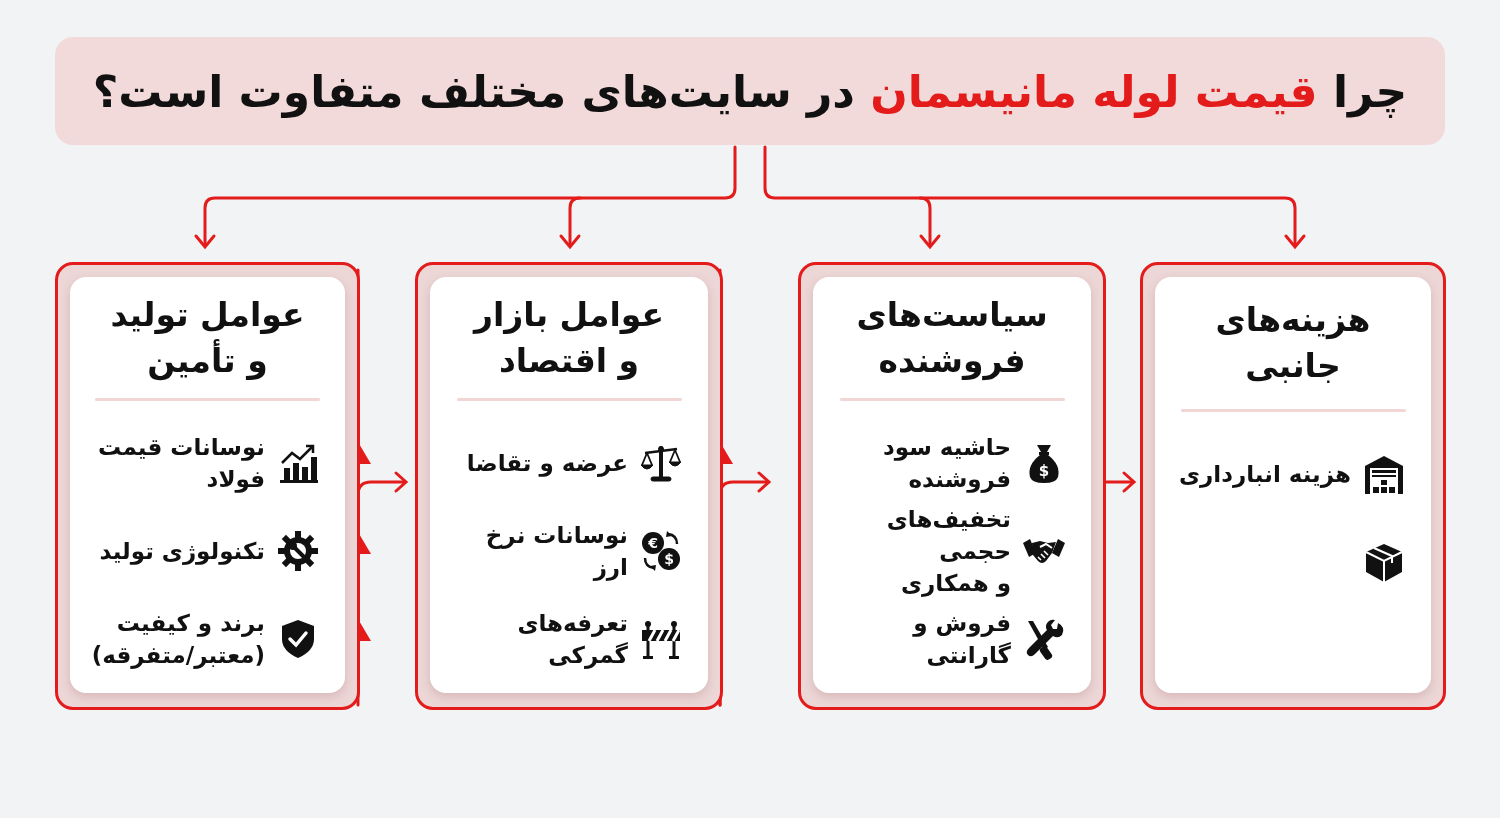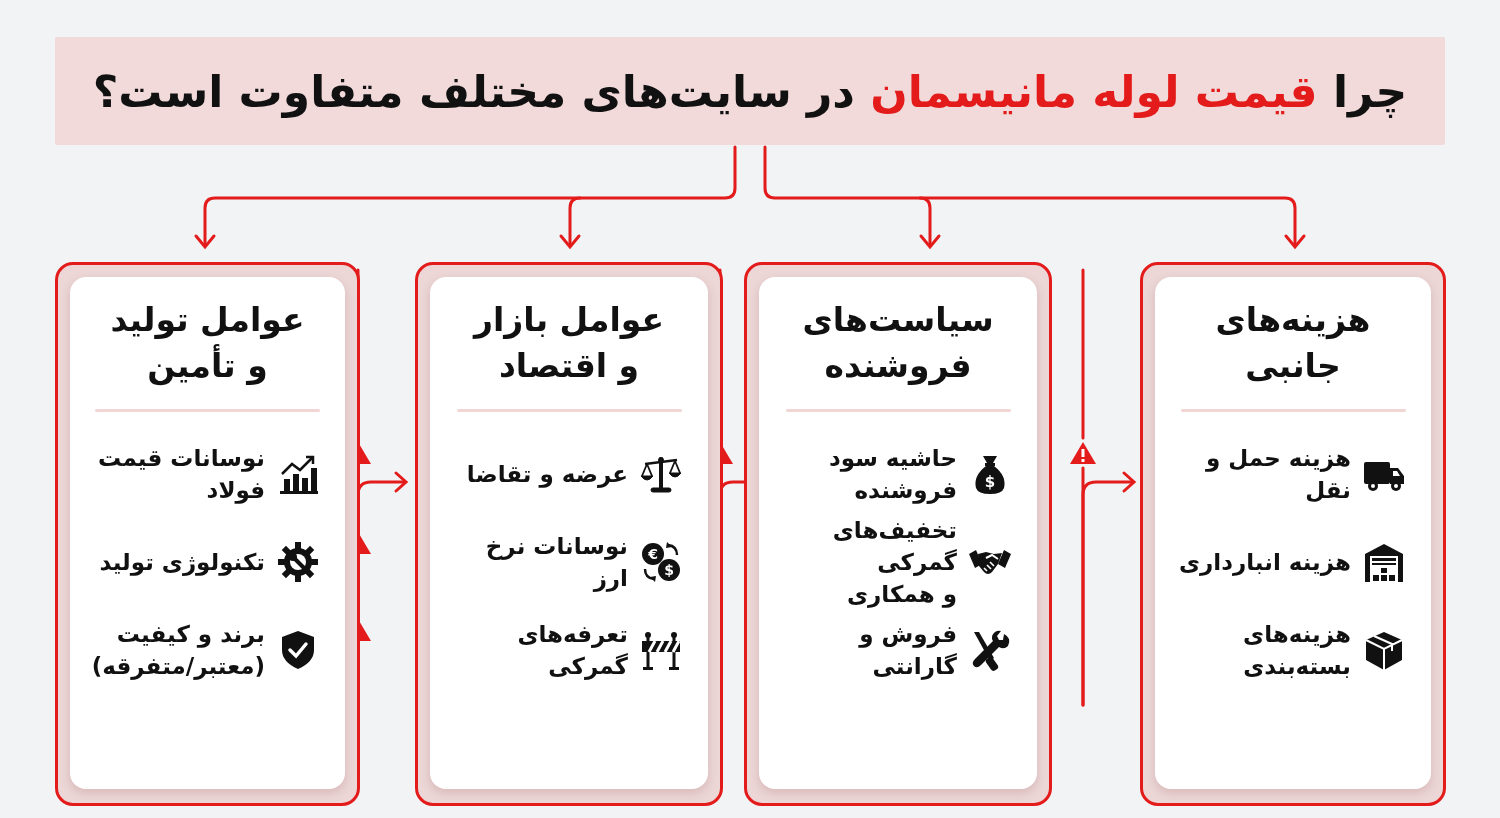--- a/index.html
+++ b/index.html
@@ -6,36 +6,36 @@
     html, body {
       width: 1500px; height: 818px; overflow: hidden;
       background: #f1f3f5;
       font-family: "DejaVu Sans", "Liberation Sans", sans-serif;
     }
     .canvas { position: relative; width: 1500px; height: 818px; }
 
     
     .title-banner {
       position: absolute; left: 55px; top: 37px; width: 1390px; height: 108px;
-      background: #f3dada; border-radius: 2px;
+      background: #f3dada; border-radius: 18px;
       display: flex; align-items: center; justify-content: center;
       direction: rtl;
     }
     .title-text {
       font-size: 44px; font-weight: bold; color: #111;
       white-space: nowrap; letter-spacing: -0.5px;
     }
     .title-accent { color: #e31b1b; }
 
     
     .connectors { position: absolute; left: 0; top: 0; width: 1500px; height: 818px; pointer-events: none; }
 
     
     .card-outer {
-      position: absolute; top: 262px; height: 544px;
+      position: absolute; top: 262px; height: 448px;
       border: 3px solid #e31b1b; border-radius: 18px;
       background: #ecd6d6;
     }
     .card-inner {
       position: absolute; left: 12px; top: 12px; right: 12px; bottom: 14px;
       background: #ffffff; border-radius: 16px;
       box-shadow: 0 4px 10px rgba(160,100,100,0.25);
       direction: rtl; padding: 14px 18px 10px 18px;
       display: flex; flex-direction: column; align-items: center;
     }
@@ -266,21 +266,21 @@
               </svg>
           </div>
           <div class="item-text">
               <span>تعرفه‌های گمرکی</span>
             </div>
         </div>
       </div>
     </div>
   </div>
 
-  <div class="card-outer" style="left:744px;width:308px;">
+  <div class="card-outer" style="left:798px;width:308px;">
     <div class="card-inner">
       <div class="card-title">
         <span>سیاست‌های</span>
         <span>فروشنده</span>
       </div>
       <div class="card-divider"></div>
       <div class="items">
         <div class="item">
           <div class="item-icon">
             <svg viewBox="0 0 44 44">
@@ -301,21 +301,21 @@
                 <g fill="#111">
                   <path d="M1,14 L8,10 L14,24 L7,28 Z"></path>
                   <path d="M43,14 L36,10 L30,24 L37,28 Z"></path>
                   <path d="M10,14 L18,12 L26,14 L34,13 L30,24 L24,32 Q20,36 16,32 L11,26 Z"></path>
                 </g>
                 <path d="M18,18 L24,15 L30,19" fill="none" stroke="#fff" stroke-width="2"></path>
                 <path d="M16,28 L19,31 M19,25 L23,29 M22,22 L26,26" stroke="#fff" stroke-width="1.6"></path>
               </svg>
           </div>
           <div class="item-text">
-              <span>تخفیف‌های گمرکی</span>
+              <span>تخفیف‌های حجمی</span>
               <span>و همکاری</span>
             </div>
         </div>
         <div class="item">
           <div class="item-icon">
             <svg viewBox="0 0 44 44">
                 <g fill="#111">
                   <path d="M6,4 L11,4 L26,30 L22,33 Z"></path>
                   <rect x="20" y="29" width="8" height="14" rx="3" transform="rotate(-35 24 36)"></rect>
                   <path d="M36,6 Q44,10 40,18 Q36,22 31,19 L13,37 Q9,41 6,38 Q3,35 7,31 L25,13 Q22,8 27,4 Q30,2 33,3 L29,8 L31,12 L35,12 Z"></path>
@@ -334,38 +334,20 @@
     <div class="card-inner">
       <div class="card-title">
         <span>هزینه‌های</span>
         <span>جانبی</span>
       </div>
       <div class="card-divider"></div>
       <div class="items">
         <div class="item">
           <div class="item-icon">
             <svg viewBox="0 0 44 44">
-                <g fill="#111">
-                  <rect x="2" y="10" width="26" height="22" rx="2"></rect>
-                  <path d="M28,16 L36,16 L42,24 L42,32 L28,32 Z"></path>
-                  <circle cx="11" cy="34" r="5"></circle>
-                  <circle cx="34" cy="34" r="5"></circle>
-                </g>
-                <circle cx="11" cy="34" r="2" fill="#fff"></circle>
-                <circle cx="34" cy="34" r="2" fill="#fff"></circle>
-                <path d="M31,19 L35,19 L38,24 L31,24 Z" fill="#fff"></path>
-              </svg>
-          </div>
-          <div class="item-text">
-              <span>هزینه حمل و نقل</span>
-            </div>
-        </div>
-        <div class="item">
-          <div class="item-icon">
-            <svg viewBox="0 0 44 44">
                 <path d="M3,14 L22,4 L41,14 L41,42 L3,42 Z" fill="#111"></path>
                 <rect x="8" y="16" width="28" height="26" fill="#fff"></rect>
                 <rect x="10" y="18" width="24" height="3" fill="#111"></rect>
                 <rect x="10" y="23" width="24" height="2" fill="#111"></rect>
                 <g fill="#111">
                   <rect x="19" y="28" width="6" height="5"></rect>
                   <rect x="11" y="35" width="6" height="6"></rect>
                   <rect x="19" y="35" width="6" height="6"></rect>
                   <rect x="27" y="35" width="6" height="6"></rect>
                 </g>
@@ -377,21 +359,18 @@
         </div>
         <div class="item">
           <div class="item-icon">
             <svg viewBox="0 0 44 44">
                 <path d="M4,12 L22,4 L40,12 L40,32 L22,42 L4,32 Z" fill="#111"></path>
                 <path d="M4,12 L22,21 L40,12" fill="none" stroke="#fff" stroke-width="2"></path>
                 <path d="M22,21 L22,42" stroke="#fff" stroke-width="2"></path>
                 <path d="M12,8 L30,16 L30,23" fill="none" stroke="#fff" stroke-width="2"></path>
               </svg>
           </div>
-          <div class="item-text">
-              <span>هزینه‌های بسته‌بندی</span>
-            </div>
         </div>
       </div>
     </div>
   </div>
 
 </div>
 
 </body></html>

